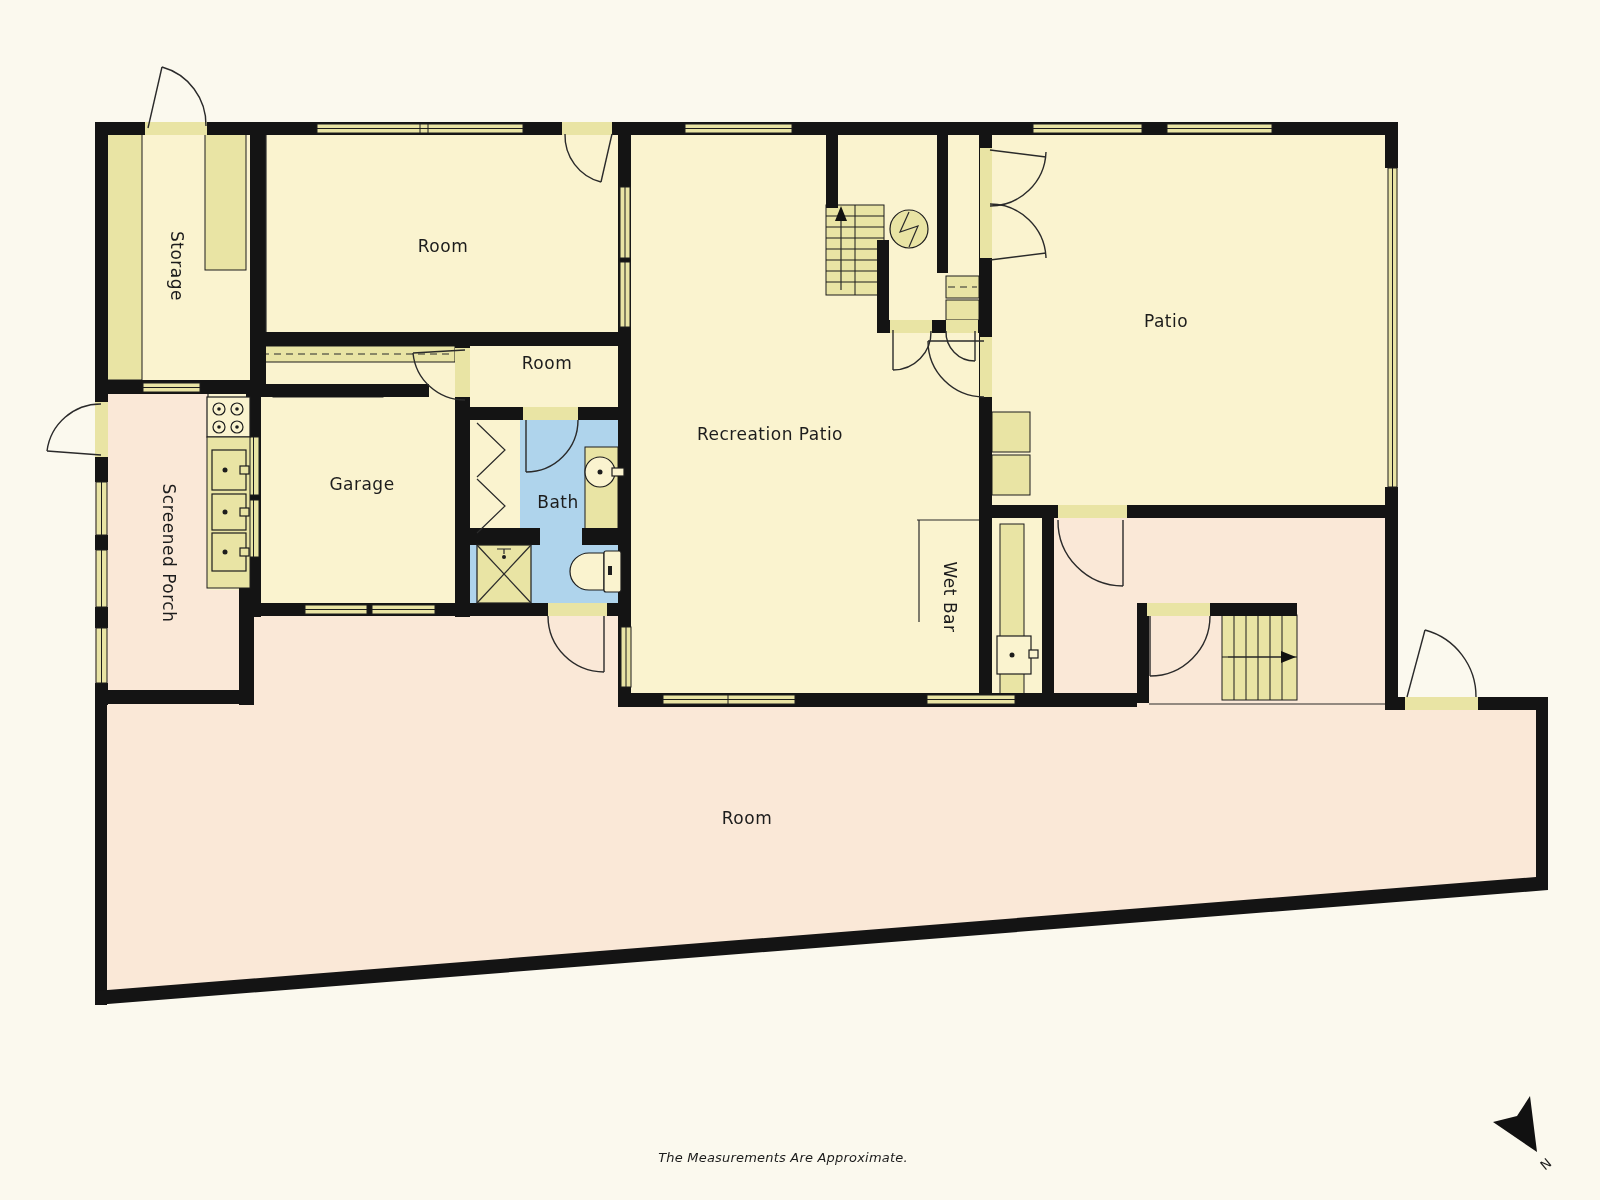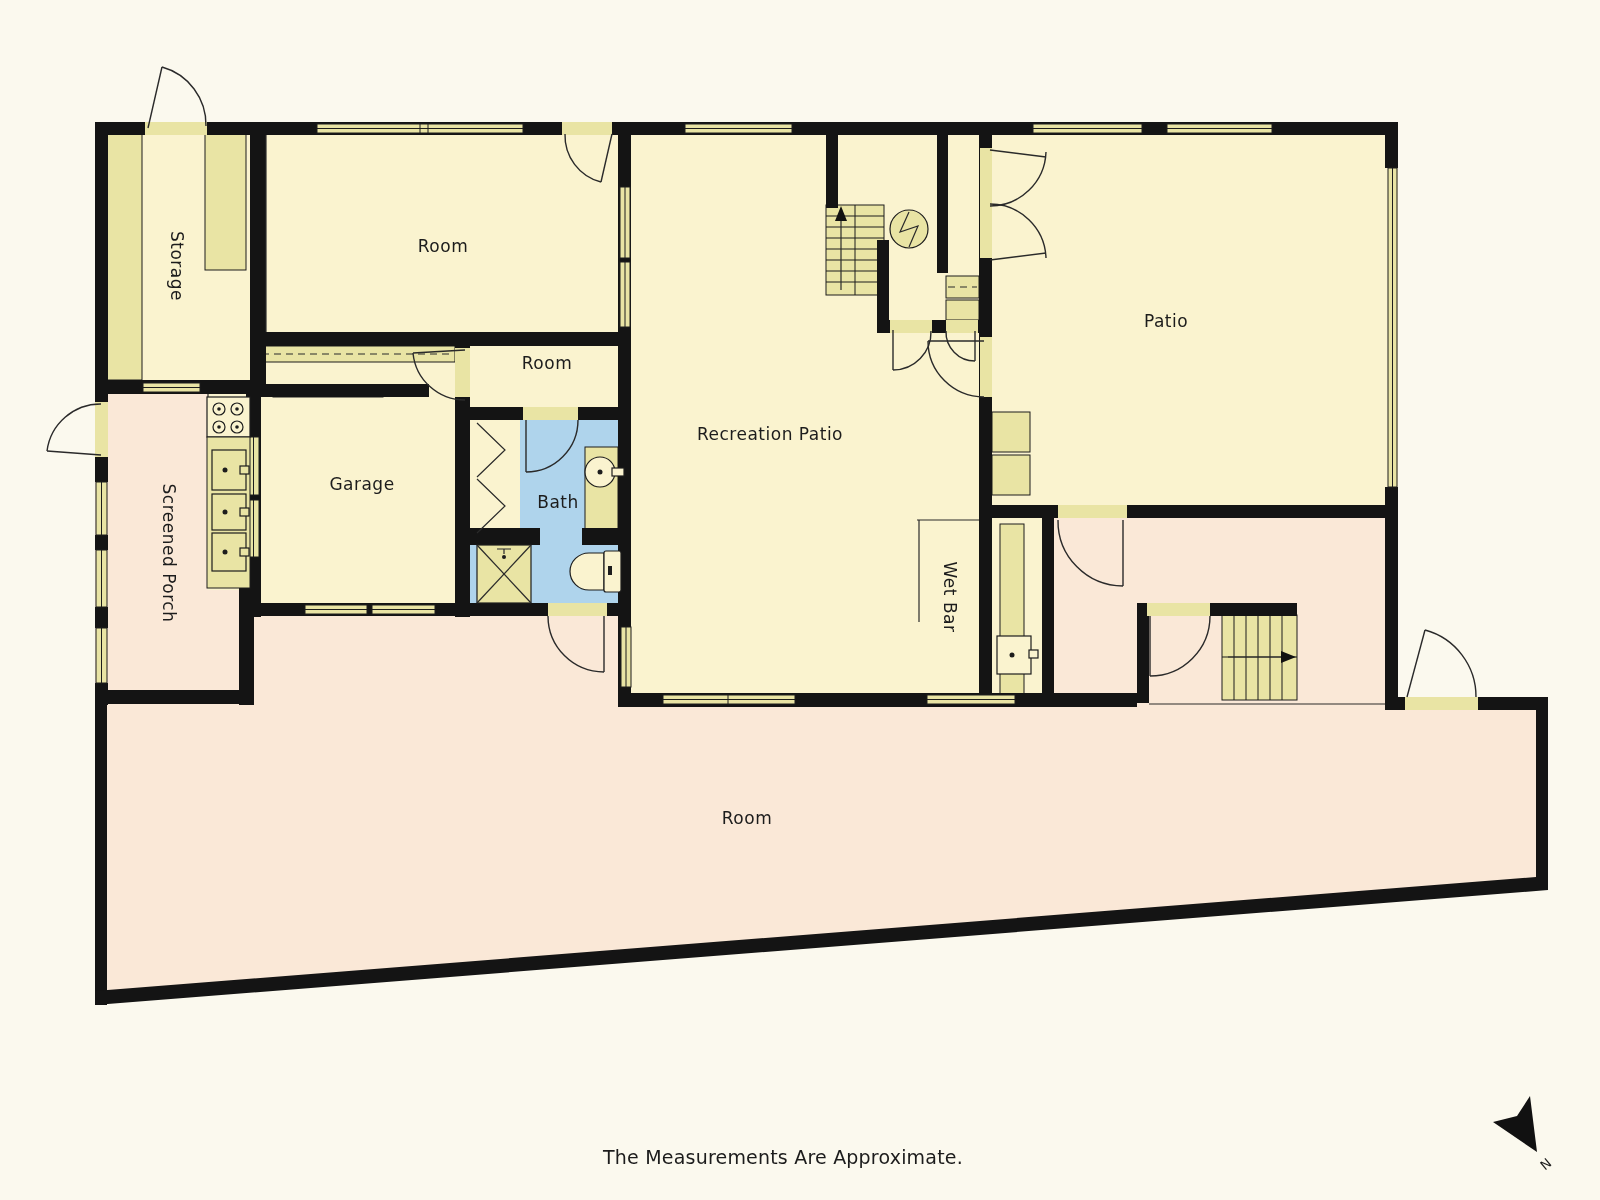--- a/index.html
+++ b/index.html
@@ -6,21 +6,21 @@
     --bg:#fbf9ee; --wall:#141414; --floor:#faf3cf; --accent:#e9e4a4;
     --accent2:#f2edc2; --pink:#fae8d7; --blue:#afd4ec; --line:#222; --text:#1c1c1c;
   }
   html,body{margin:0;padding:0;}
   body{width:1600px;height:1200px;background:var(--bg);position:relative;
        font-family:"DejaVu Sans","Liberation Sans",sans-serif;overflow:hidden;}
   #plan-svg{position:absolute;left:0;top:0;}
   .lbl{position:absolute;transform:translate(-50%,-50%);font-size:17px;color:var(--text);
        white-space:nowrap;letter-spacing:.5px;}
   .lbl.vert{transform:translate(-50%,-50%) rotate(90deg);}
-  .lbl.small{font-size:19px;letter-spacing:.2px;}
+  .lbl.small{font-size:13px;letter-spacing:.2px;font-style:italic;}
   .lbl.compass{font-size:13px;transform:translate(-50%,-50%) rotate(-40deg);}
   
   .flr{fill:var(--floor);} .pnk{fill:var(--pink);} .blu{fill:var(--blue);}
   .wal{fill:var(--wall);}
   .acc{fill:var(--accent);stroke:#1d1d1d;stroke-width:1;}
   .acc2{fill:var(--accent2);stroke:#1d1d1d;stroke-width:1;}
   .thr{fill:var(--accent);}
   .wln{stroke:#1d1d1d;stroke-width:1;fill:none;}
   .dor{stroke:#2a2a2a;stroke-width:1.4;fill:none;}
   .fx{fill:var(--floor);stroke:#1d1d1d;stroke-width:1.2;}

